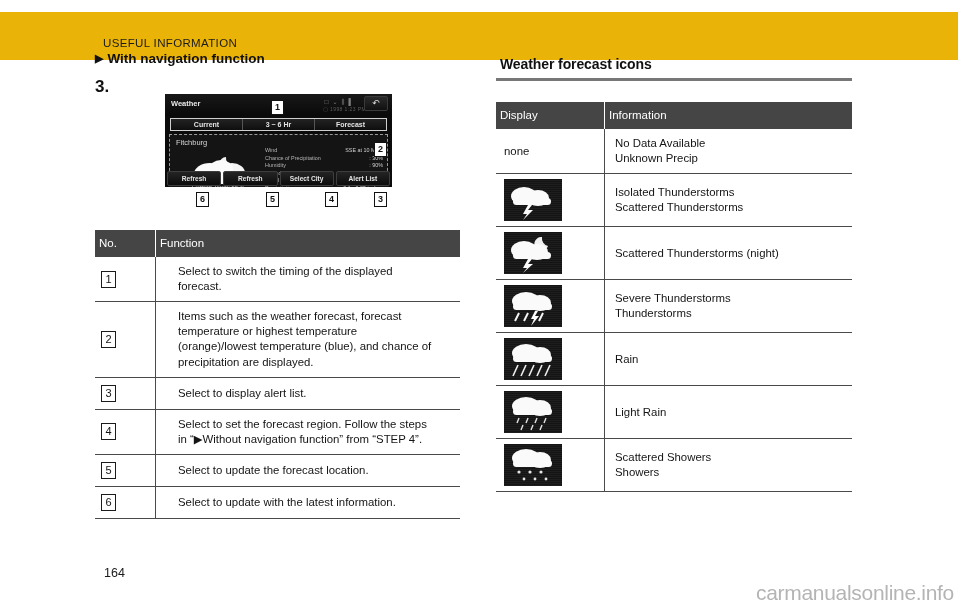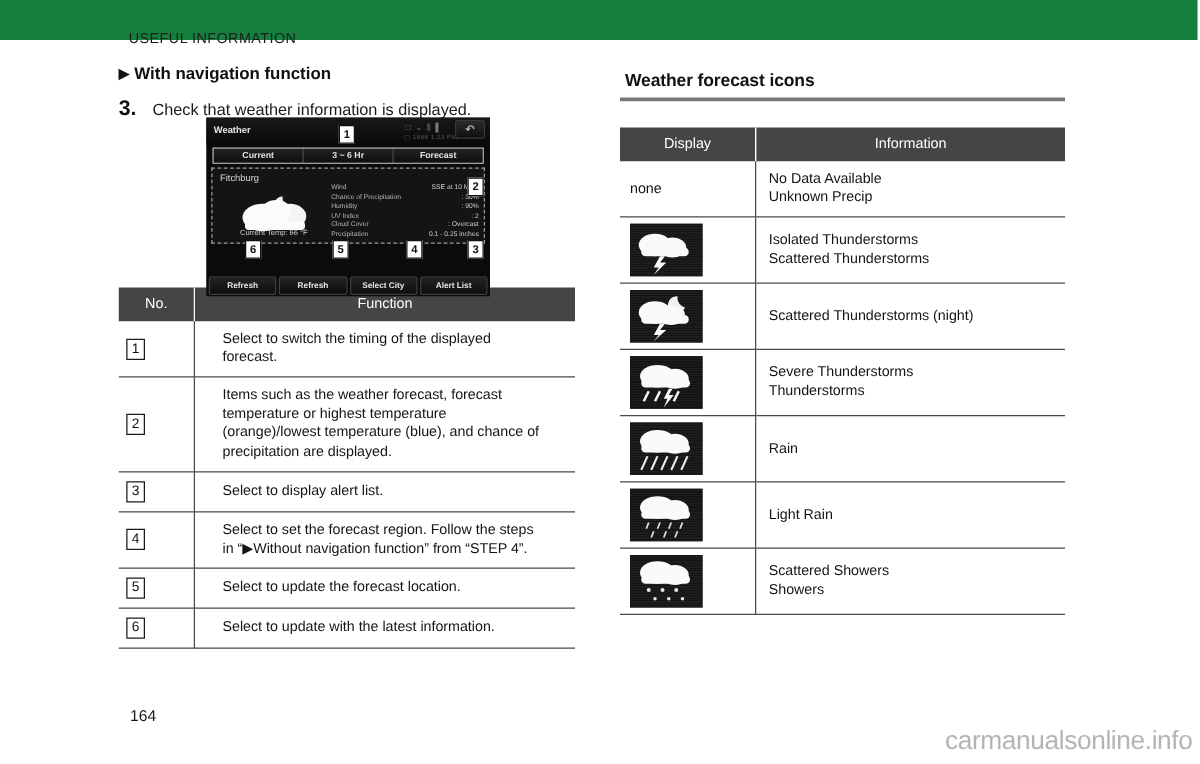--- a/index.html
+++ b/index.html
@@ -13,24 +13,24 @@
     font-family: "Liberation Sans", sans-serif;
     color: #1a1a1a;
     overflow: hidden;
     position: relative;
   }
 
   
   .header-band {
     position: absolute;
     left: 0;
-    top: 0;
+    top: 12px;
     width: 958px;
-    height: 32px;
-    background: #15803d;
+    height: 48px;
+    background: #eab308;
   }
   .header-title {
     position: absolute;
     left: 103px;
     top: 25px;
     font-size: 11.5px;
     letter-spacing: 0.35px;
     color: #1d1d1d;
     font-family: "Liberation Sans", sans-serif;
   }
@@ -83,21 +83,21 @@
     font-size: 13px;
     color: #1a1a1a;
   }
 
   
   .nav-shot {
     position: absolute;
     left: 165px;
     top: 94px;
     width: 227px;
-    height: 143px;
+    height: 93px;
     background: #0b0b0b;
     overflow: hidden;
     font-family: "Liberation Sans", sans-serif;
   }
   .nav-topbar {
     position: absolute;
     left: 0; top: 0;
     width: 100%; height: 22px;
     background: linear-gradient(#181818, #090909);
   }
@@ -237,21 +237,21 @@
     border-collapse: collapse;
     width: 100%;
     table-layout: fixed;
   }
   table.doc th {
     background: #454545;
     color: #ffffff;
     font-size: 11.5px;
     font-weight: normal;
     padding: 7px 4px 8px;
-    text-align: center;
+    text-align: left;
     border: none;
   }
   table.doc th.sep {
     border-left: 1px solid #ffffff;
   }
   table.doc td {
     border-bottom: 1.3px solid #4a4a4a;
     padding: 7px 22px;
     font-size: 11.4px;
     vertical-align: middle;
@@ -339,21 +339,20 @@
 
 <div class="col-left">
 
   <div class="sub-head">
     <span class="tri">▶</span>
     <span>With navigation function</span>
   </div>
 
   <div class="step-line">
     <span class="step-num">3.</span>
-    <span class="step-text">Check that weather information is displayed.</span>
   </div>
 
   <div style="height:133px"></div>
 
   <table class="doc">
     <thead>
       <tr>
         <th style="width:52px">No.</th>
         <th class="sep">Function</th>
       </tr>

